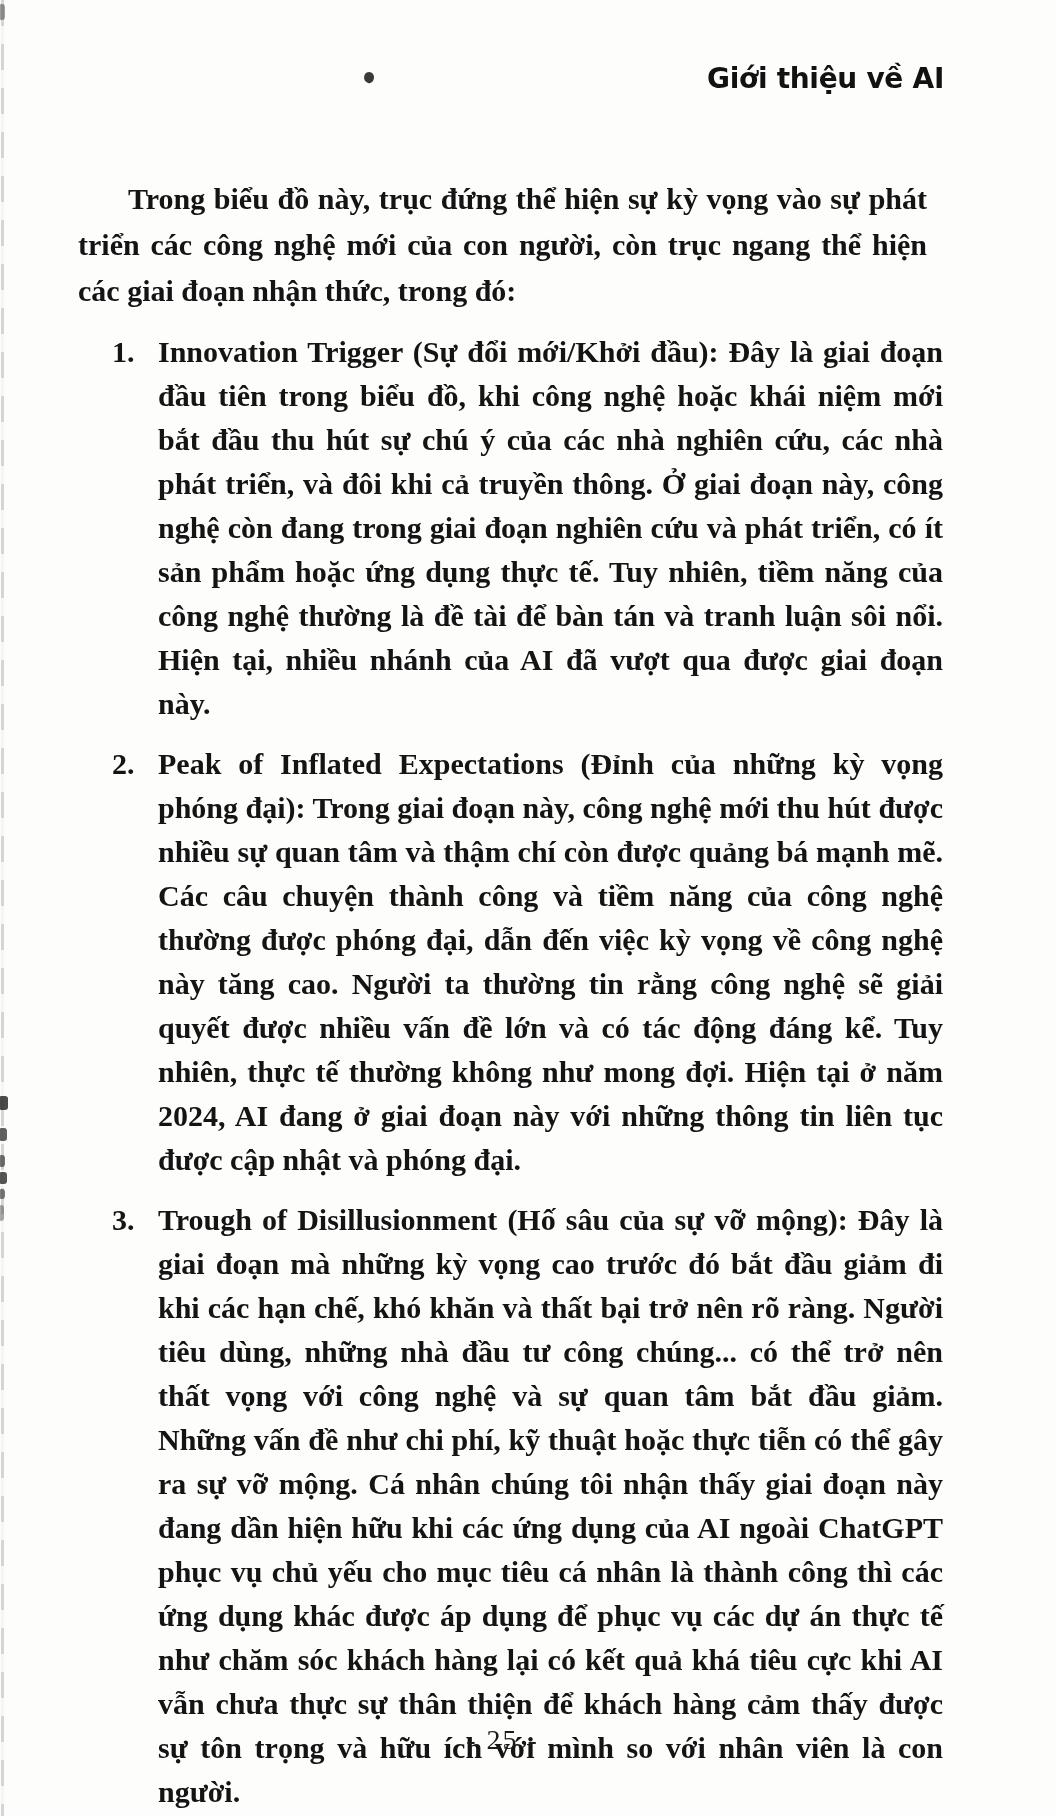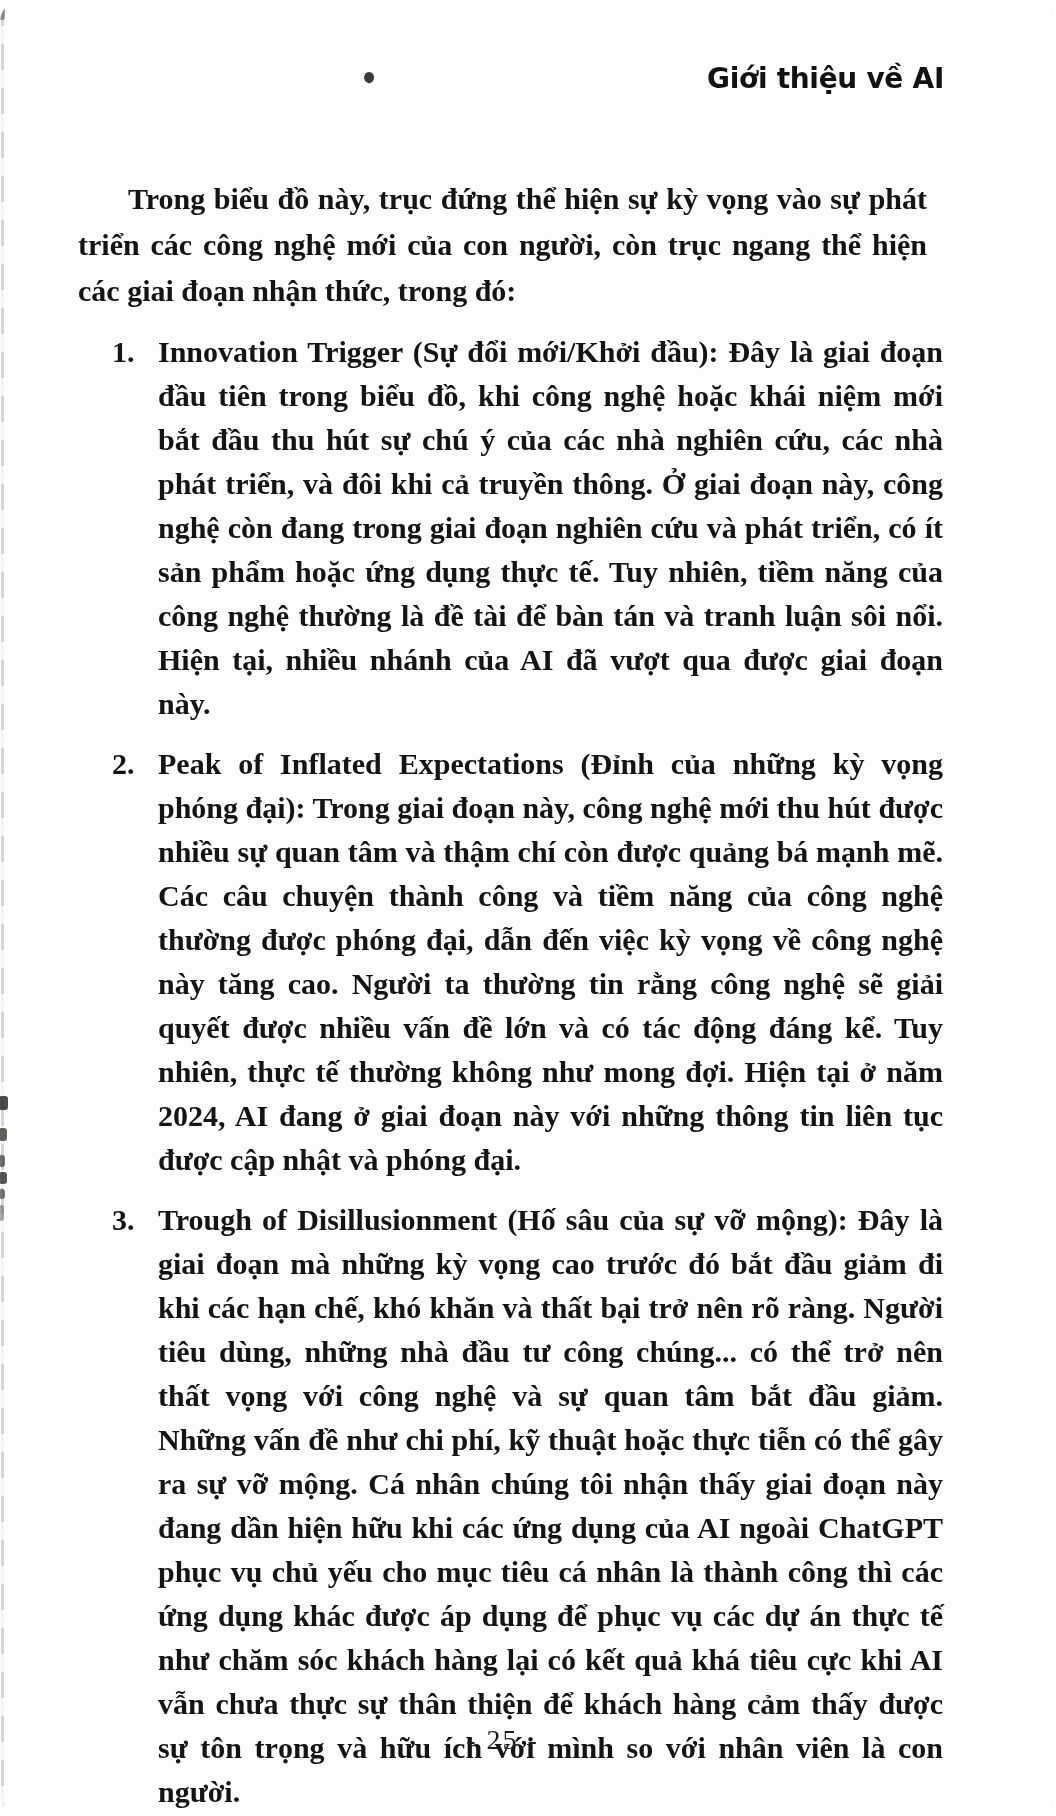--- a/index.html
+++ b/index.html
@@ -7,21 +7,20 @@
     padding: 0;
     background: #ffffff;
   }
   .page {
     position: relative;
     width: 1056px;
     height: 1816px;
     background: #fdfdfc;
     overflow: hidden;
     color: #171717;
-    border-radius: 22px;
   }
 
   
   .scan-edge {
     position: absolute;
     left: 1px;
     top: 0;
     width: 3px;
     height: 100%;
     background: repeating-linear-gradient(

